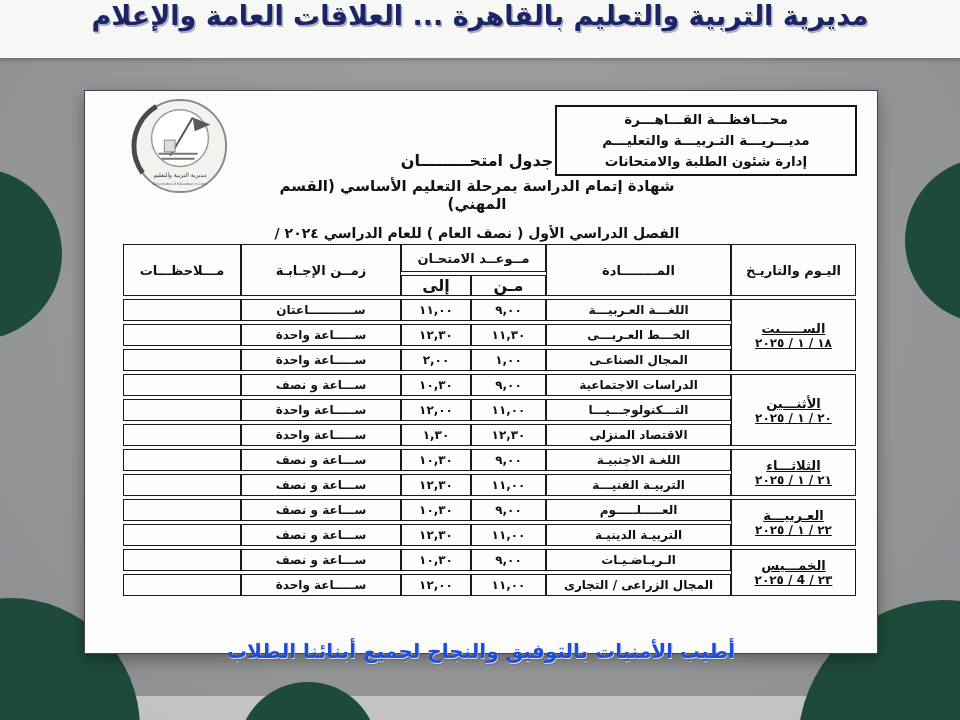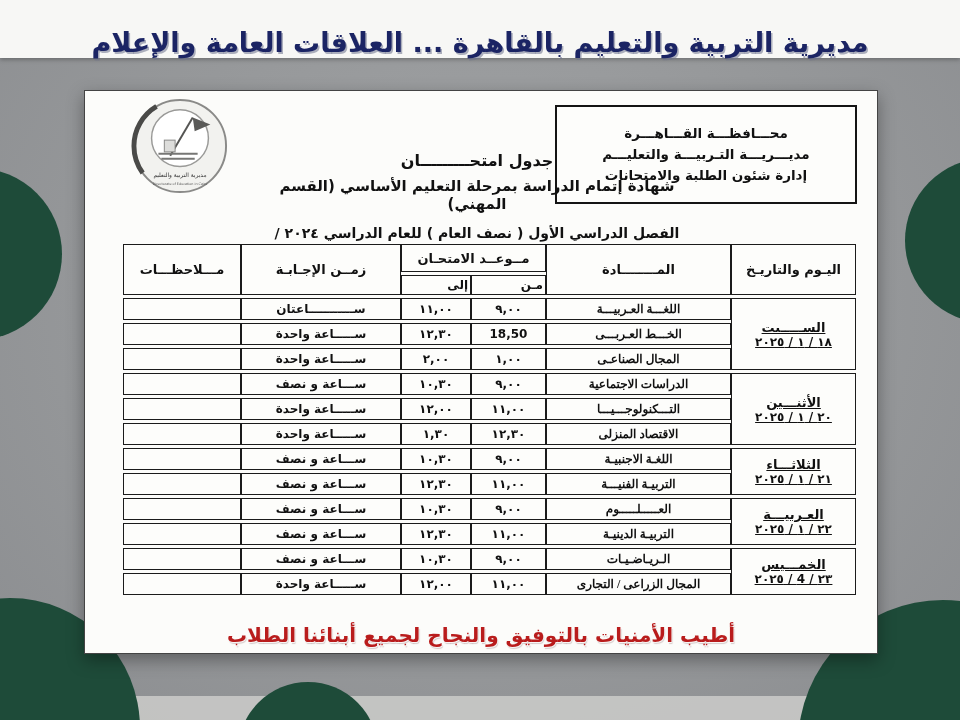--- a/index.html
+++ b/index.html
@@ -7,66 +7,66 @@
   .page {
     position: relative; width: 960px; height: 720px; overflow: hidden;
     background: radial-gradient(ellipse at 50% 42%, #a3a5a7 0%, #96989a 55%, #8b8d90 100%);
   }
   .bg-circle { position: absolute; background: #1e4b39; border-radius: 50%; }
   .bottom-strip { position: absolute; left: 0; bottom: 0; width: 100%; height: 24px; background: #cfcfcd; opacity: .8; }
 
   
   .banner {
     position: absolute; top: 0; left: 0; width: 100%; height: 58px;
-    background: #f7f7f5; display: flex; align-items: flex-end; justify-content: center;
+    background: #f7f7f5; display: flex; align-items: flex-start; justify-content: center;
     box-shadow: 0 2px 4px rgba(0,0,0,.25);
   }
   .banner-title {
     direction: rtl; font-size: 27px; font-weight: bold; color: #1b2464;
     text-shadow: 1.5px 2px 0 rgba(110,115,140,.55);
   }
 
   
   .doc {
     position: absolute; left: 84px; top: 90px; width: 792px; height: 562px;
     background: #fcfcfa; border: 1.5px solid #444; direction: rtl;
     box-shadow: 0 6px 16px rgba(0,0,0,.35); color: #111;
   }
   .seal { position: absolute; left: 46px; top: 6px; width: 98px; height: 98px; }
   .office-box {
     position: absolute; right: 20px; top: 14px; width: 282px;
-    border: 2.5px solid #141414; padding: 16px 8px; text-align: center;
+    border: 2.5px solid #141414; padding: 2px 8px; text-align: center;
     font-weight: bold; font-size: 13.5px; line-height: 1.55; background: #fdfdfb;
   }
   .title-block { position: absolute; top: 60px; right: 180px; width: 440px; text-align: center; font-weight: bold; }
   .doc-title { font-size: 16px; margin-bottom: 7px; }
   .doc-subtitle1 { font-size: 15px; margin-bottom: 12px; }
   .doc-subtitle2 { font-size: 14px; }
 
   
   .exam-table {
     position: absolute; right: 21px; top: 150px; width: 733px;
     border-collapse: separate; border-spacing: 0 3px;
     direction: rtl; font-weight: bold; table-layout: fixed;
   }
   .exam-table th, .exam-table td {
     border: 1.6px solid #1b1b1b; text-align: center; vertical-align: middle;
     background: #fdfdfb; padding: 0 2px; overflow: hidden;
   }
   .exam-table thead tr.hrow1 th { height: 26px; font-size: 13px; }
-  .exam-table thead tr.hrow2 th { height: 18px; font-size: 12px; text-align: right; }
+  .exam-table thead tr.hrow2 th { height: 18px; font-size: 16px; }
   .exam-table td { height: 20px; font-size: 12px; }
   .day-cell { font-size: 13px; text-decoration: underline; }
   .day-name { font-size: 13px; }
   .day-date { font-size: 12px; }
-  .subject-cell { font-size: 12px; font-family: Liberation Serif, serif; }
+  .subject-cell { font-size: 12px; }
 
   .footer-message {
-    position: absolute; top: 532px; right: 0; width: 100%; text-align: center;
-    font-size: 20px; font-weight: bold; color: #b91c1c;
+    position: absolute; top: 548px; right: 0; width: 100%; text-align: center;
+    font-size: 20px; font-weight: bold; color: #1d4ed8;
     text-shadow: 0.5px 0.5px 0 rgba(255,255,255,.8), 1px 1.5px 1px rgba(100,60,60,.25);
   }
 </style>
 </head>
 <body>
 
 <div class="page">
 
   <div class="bottom-strip"></div>
   <div class="bg-circle" style="left:-110px; top:168px; width:172px; height:172px;"></div>
@@ -135,21 +135,21 @@
             <div class="day-date">١٨ / ١ / ٢٠٢٥</div>
           </td>
           <td class="subject-cell">اللغـــة العـربيـــة</td>
           <td>٩,٠٠</td>
           <td>١١,٠٠</td>
           <td>ســـــــــــاعتان</td>
           <td></td>
         </tr>
         <tr>
           <td class="subject-cell">الخـــط العـربـــى</td>
-          <td>18,50</td>
+          <td>١١,٣٠</td>
           <td>١٢,٣٠</td>
           <td>ســـــاعة واحدة</td>
           <td></td>
         </tr>
         <tr>
           <td class="subject-cell">المجال الصناعـى</td>
           <td>١,٠٠</td>
           <td>٢,٠٠</td>
           <td>ســـــاعة واحدة</td>
           <td></td>

